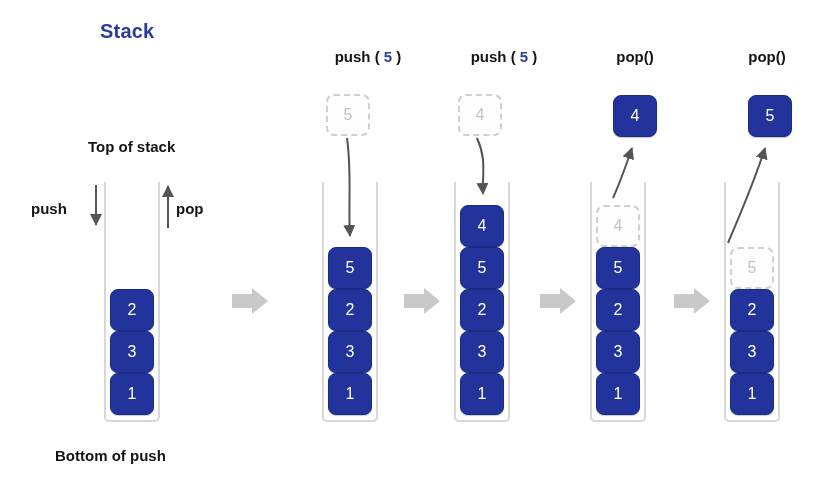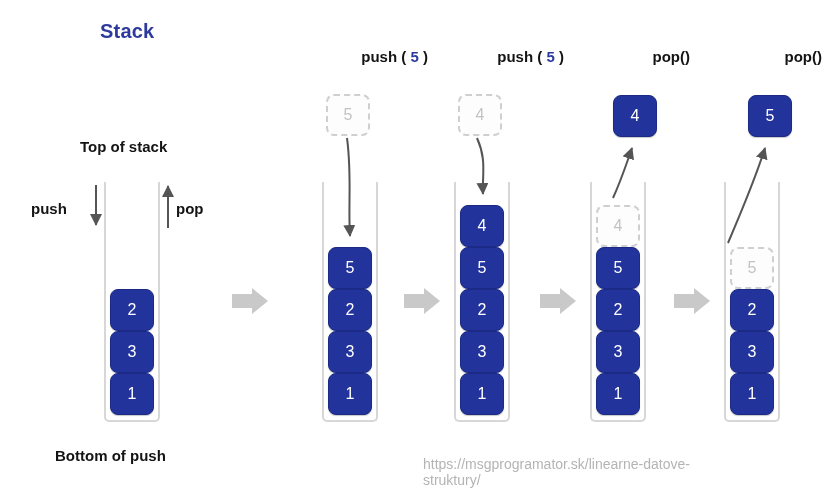--- a/index.html
+++ b/index.html
@@ -30,21 +30,21 @@
     top: 20px;
     font-size: 20px;
     font-weight: bold;
     color: #2c3a9e;
     letter-spacing: 0.2px;
   }
 
   
   .top-label {
     position: absolute;
-    left: 80px;
+    left: 88px;
     top: 138px;
     font-size: 15px;
     font-weight: bold;
     color: #141414;
   }
   .bottom-label {
     position: absolute;
     left: 55px;
     top: 447px;
     font-size: 15px;
@@ -69,21 +69,21 @@
   }
 
   
   .op-header {
     position: absolute;
     top: 48px;
     font-size: 15px;
     font-weight: bold;
     color: #141414;
     white-space: nowrap;
-    text-align: right;
+    text-align: center;
   }
   .op-header .arg {
     color: #2c3a9e;
   }
 
   
   .tube {
     position: absolute;
     width: 56px;
     border-left: 2px solid #d7d7d7;
@@ -252,15 +252,14 @@
       <path d="M404,294 L424,294 L424,288 L440,301 L424,314 L424,308 L404,308 z" fill="#c9c9c9"></path>
     </g>
     <g>
       <path d="M540,294 L560,294 L560,288 L576,301 L560,314 L560,308 L540,308 z" fill="#c9c9c9"></path>
     </g>
     <g>
       <path d="M674,294 L694,294 L694,288 L710,301 L694,314 L694,308 L674,308 z" fill="#c9c9c9"></path>
     </g>
   </svg>
 
-  <div class="url">https://msgprogramator.sk/linearne-datove-struktury/</div>
 
 </div>
 
 </body></html>

